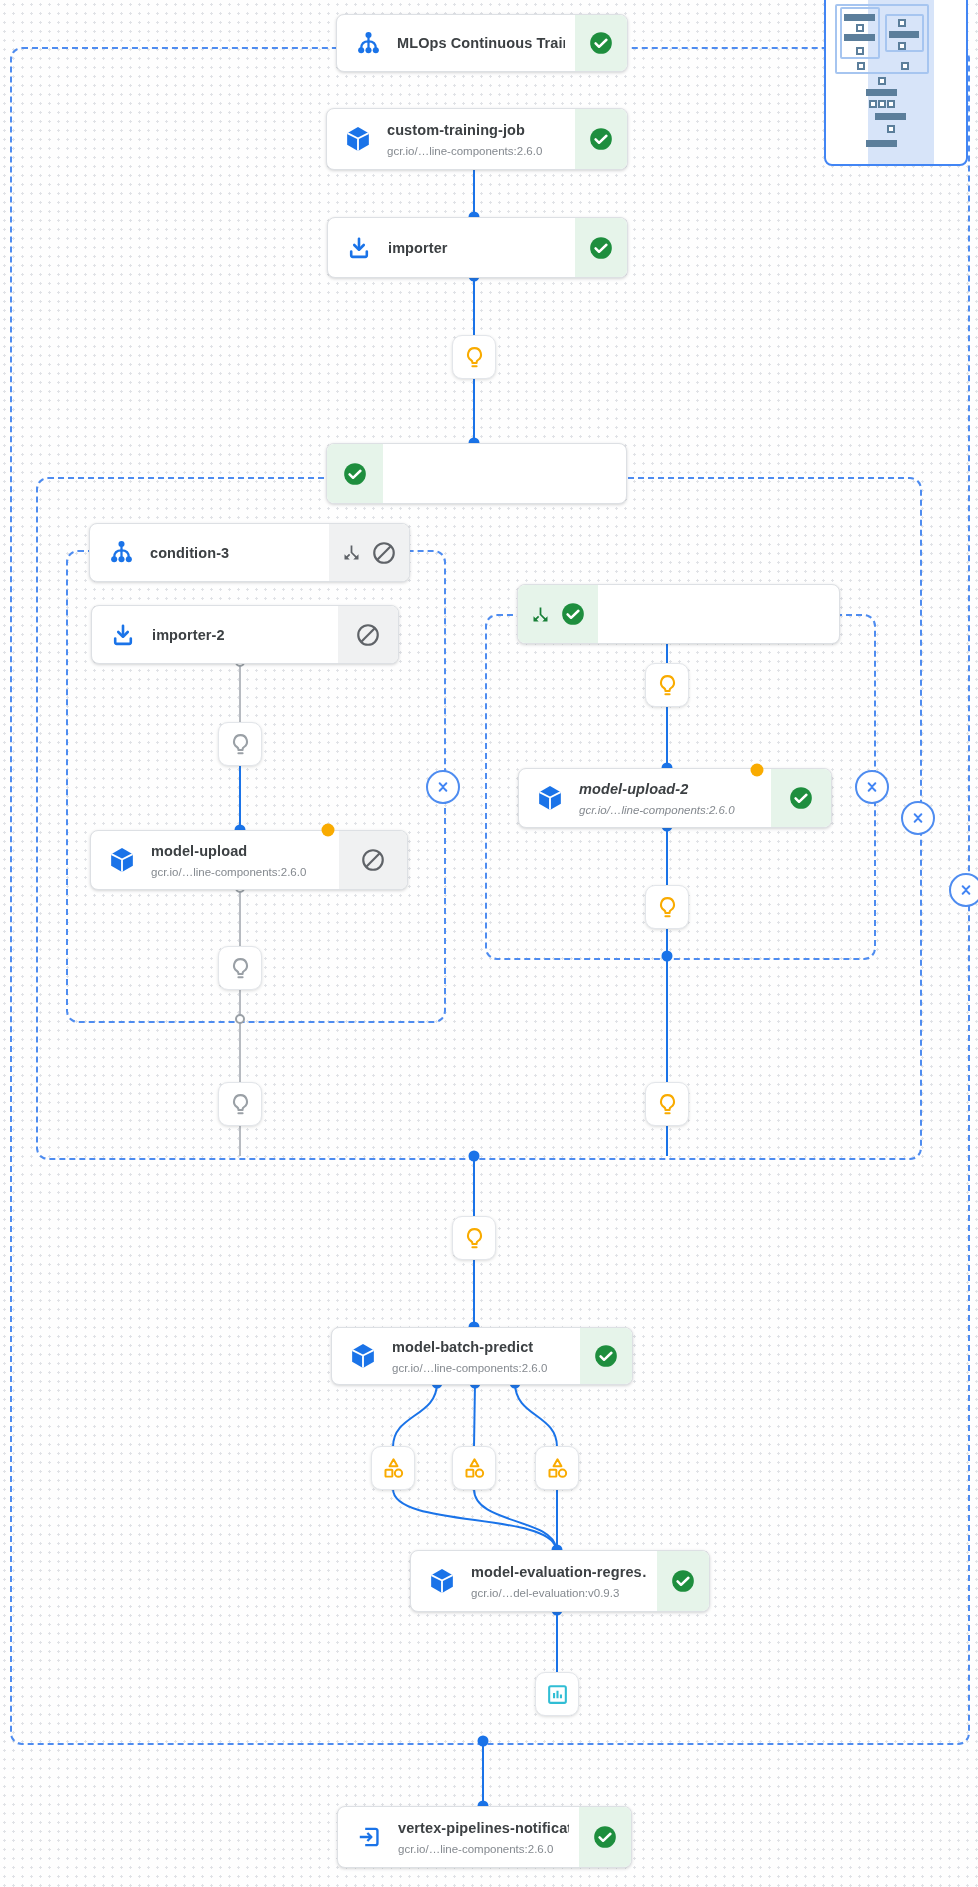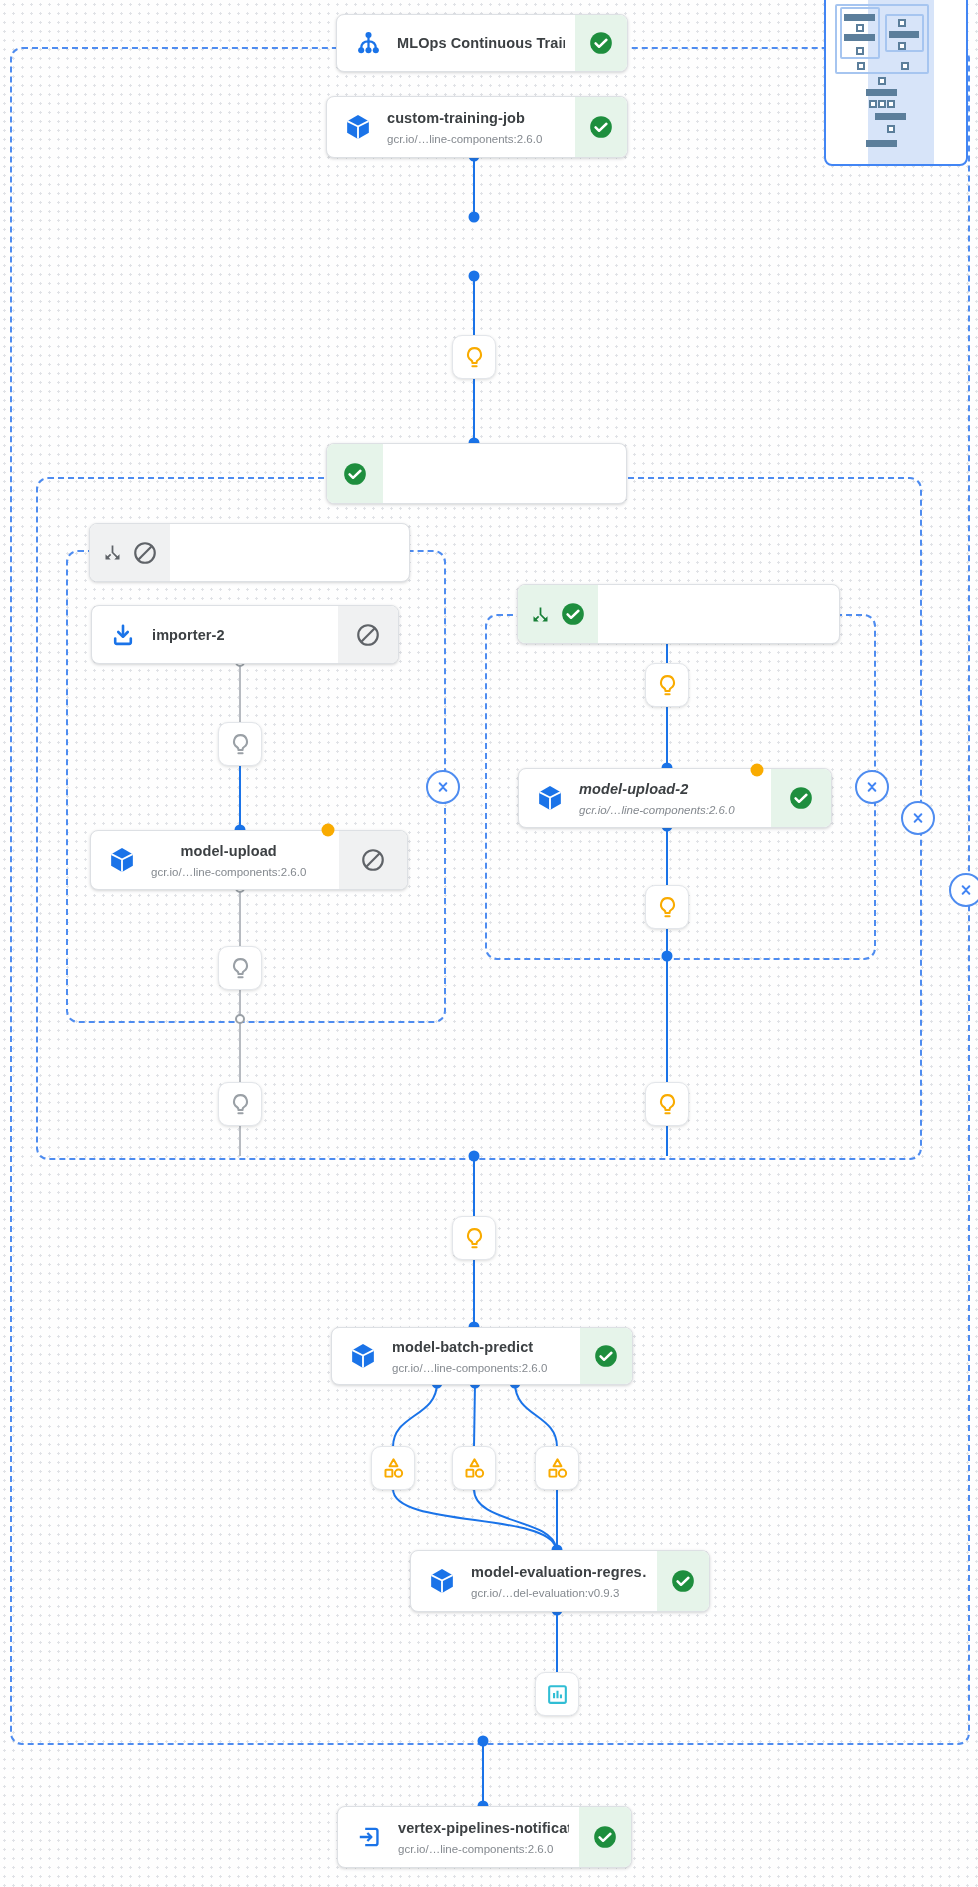--- a/index.html
+++ b/index.html
@@ -222,21 +222,21 @@
     <div class="nstatus success" style="width:52px;">
       <span class="sicon c-green">
           <svg width="26" height="26" viewBox="0 0 24 24">
             <circle cx="12" cy="12" r="10" fill="currentColor"></circle>
             <path d="M7 12.3l3.2 3.2L17 9" stroke="#fff" stroke-width="2.3" fill="none" stroke-linecap="round" stroke-linejoin="round"></path>
           </svg>
         </span>
       </div>
   </div>
 
-  <div class="node" style="left:326px;top:96px;width:300px;height:60px;gap:12px;">
+  <div class="node" style="left:326px;top:108px;width:300px;height:60px;gap:12px;">
     <div class="nmain">
         <span class="nicon">
           <svg width="28" height="28" viewBox="0 0 24 24">
             <path fill="currentColor" d="M12 1.8L21.3 7v10L12 22.2 2.7 17V7z"></path>
             <g stroke="#fff" stroke-width="1.6" fill="none">
               <path d="M12 11.6L2.9 6.9M12 11.6l9.1-4.7M12 11.6V22"></path>
             </g>
           </svg>
         </span>
       <div class="ntxt">
@@ -247,33 +247,75 @@
     <div class="nstatus success" style="width:52px;">
       <span class="sicon c-green">
           <svg width="26" height="26" viewBox="0 0 24 24">
             <circle cx="12" cy="12" r="10" fill="currentColor"></circle>
             <path d="M7 12.3l3.2 3.2L17 9" stroke="#fff" stroke-width="2.3" fill="none" stroke-linecap="round" stroke-linejoin="round"></path>
           </svg>
         </span>
       </div>
   </div>
 
+  <div class="node" style="left:327px;top:217px;width:299px;height:59px;">
+    <div class="nmain">
+        <span class="nicon">
+          <svg width="26" height="26" viewBox="0 0 24 24" fill="none" stroke="currentColor" stroke-width="2.4" stroke-linecap="round" stroke-linejoin="round">
+            <path d="M12 3.5v9.5"></path>
+            <path d="M7.6 9.2L12 13.6 16.4 9.2"></path>
+            <path d="M4.8 15.2v3.6a1.4 1.4 0 001.4 1.4h11.6a1.4 1.4 0 001.4-1.4v-3.6"></path>
+          </svg>
+        </span>
+      <div class="ntxt">
+          <div class="ntitle">importer</div>
+        </div>
+      </div>
+    <div class="nstatus success" style="width:52px;">
+      <span class="sicon c-green">
+          <svg width="26" height="26" viewBox="0 0 24 24">
+            <circle cx="12" cy="12" r="10" fill="currentColor"></circle>
+            <path d="M7 12.3l3.2 3.2L17 9" stroke="#fff" stroke-width="2.3" fill="none" stroke-linecap="round" stroke-linejoin="round"></path>
+          </svg>
+        </span>
+      </div>
+  </div>
 
   <div class="node" style="left:326px;top:443px;width:299px;height:59px;">
     <div class="nstatus success" style="width:56px;">
       <span class="sicon c-green">
           <svg width="26" height="26" viewBox="0 0 24 24">
             <circle cx="12" cy="12" r="10" fill="currentColor"></circle>
             <path d="M7 12.3l3.2 3.2L17 9" stroke="#fff" stroke-width="2.3" fill="none" stroke-linecap="round" stroke-linejoin="round"></path>
           </svg>
         </span>
       </div>
   </div>
 
   <div class="node" style="left:89px;top:523px;width:319px;height:57px;">
+    <div class="nmain">
+        <span class="nicon">
+          <svg width="27" height="27" viewBox="0 0 24 24">
+            <g fill="none" stroke="currentColor" stroke-width="2">
+              <path d="M12 6v5"></path>
+              <path d="M5.5 16.5c0-4.6 2-6.3 6.5-6.3s6.5 1.7 6.5 6.3"></path>
+              <path d="M12 10.2v6.5"></path>
+            </g>
+            <g fill="currentColor">
+              <circle cx="12" cy="4.4" r="2.7"></circle>
+              <circle cx="5.5" cy="18" r="2.7"></circle>
+              <circle cx="12" cy="18" r="2.7"></circle>
+              <circle cx="18.5" cy="18" r="2.7"></circle>
+            </g>
+          </svg>
+        </span>
+      <div class="ntxt">
+          <div class="ntitle">condition-3</div>
+        </div>
+      </div>
     <div class="nstatus skipped" style="width:80px;">
       <span class="sicon c-gray">
           <svg width="21" height="21" viewBox="0 0 24 24">
             <path transform="rotate(180 12 12)" fill="currentColor" d="M14 4l2.29 2.29-2.88 2.88 1.42 1.42 2.88-2.88L20 10V4h-6zM10 4H4v6l2.29-2.29 4.71 4.7V20h2v-8.41L7.7 6.3 10 4z"></path>
           </svg>
         </span>
       <span class="sicon c-gray">
           <svg width="26" height="26" viewBox="0 0 24 24" fill="none" stroke="currentColor" stroke-width="2">
             <circle cx="12" cy="12" r="9"></circle>
             <path d="M5.8 18.2L18.2 5.8"></path>
@@ -298,21 +340,21 @@
     <div class="nstatus skipped" style="width:60px;">
       <span class="sicon c-gray">
           <svg width="26" height="26" viewBox="0 0 24 24" fill="none" stroke="currentColor" stroke-width="2">
             <circle cx="12" cy="12" r="9"></circle>
             <path d="M5.8 18.2L18.2 5.8"></path>
           </svg>
         </span>
       </div>
   </div>
 
-  <div class="node" style="left:90px;top:830px;width:316px;height:58px;text-align:center;">
+  <div class="node" style="left:90px;top:830px;width:316px;height:58px;">
     <div class="nmain">
         <span class="nicon">
           <svg width="28" height="28" viewBox="0 0 24 24">
             <path fill="currentColor" d="M12 1.8L21.3 7v10L12 22.2 2.7 17V7z"></path>
             <g stroke="#fff" stroke-width="1.6" fill="none">
               <path d="M12 11.6L2.9 6.9M12 11.6l9.1-4.7M12 11.6V22"></path>
             </g>
           </svg>
         </span>
       <div class="ntxt">

